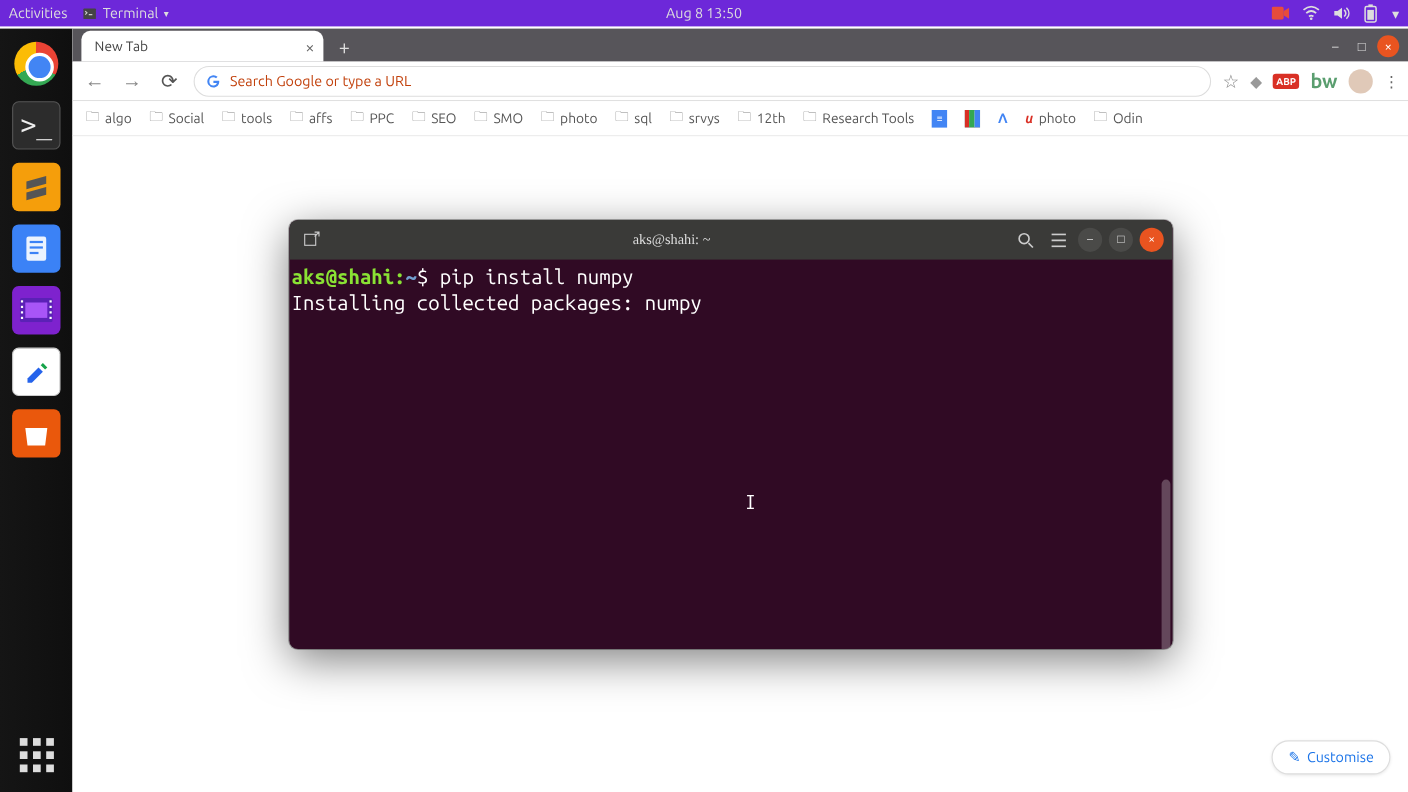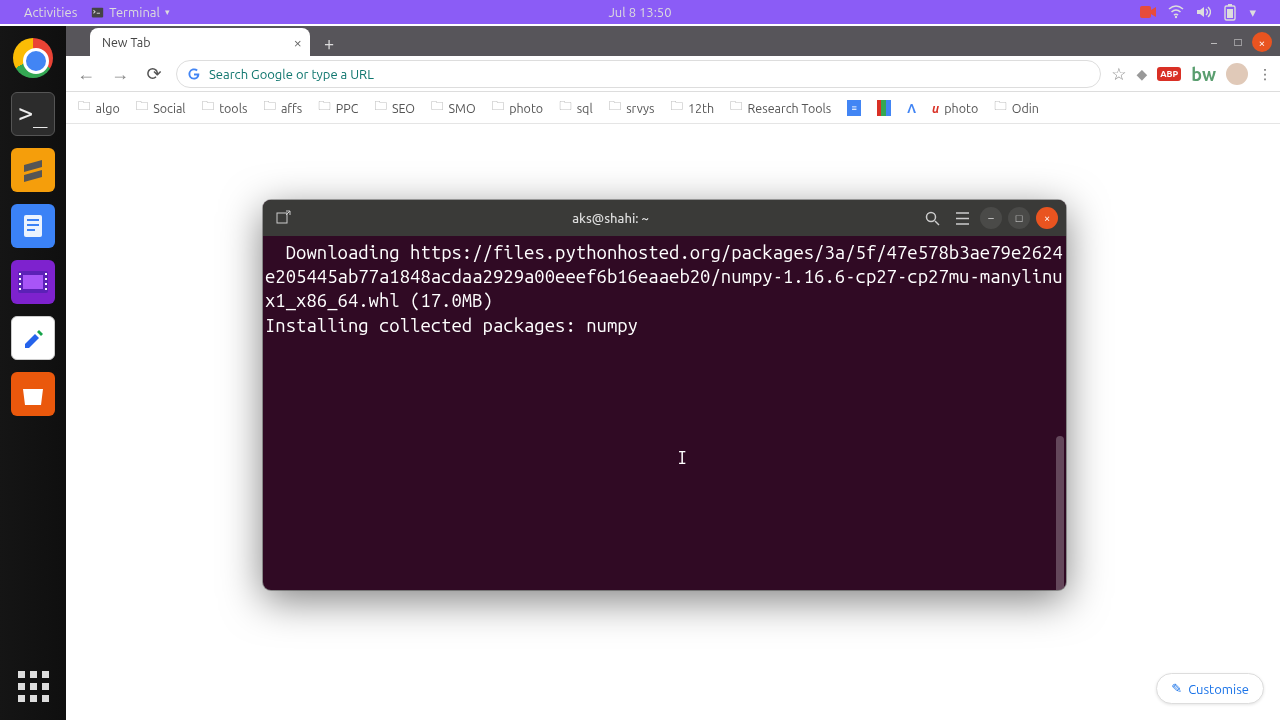--- a/index.html
+++ b/index.html
@@ -6,26 +6,26 @@
 body {
   width: 1280px; height: 720px;
   font-family: Ubuntu, "Segoe UI", sans-serif;
   background: #fff;
   overflow: hidden;
   position: relative;
 }
 
 .top-bar {
   height: 24px;
-  background: #8b5cf6;
+  background: #6d28d9;
   color: #ddd;
   display: flex;
   align-items: center;
   font-size: 13px;
-  padding: 0 24px;
+  padding: 0 8px;
 }
 .top-bar .left { display: flex; align-items: center; gap: 14px; }
 .top-bar .center { position: absolute; left: 50%; transform: translateX(-50%); }
 .top-bar .right { margin-left: auto; display: flex; align-items: center; gap: 12px; }
 .top-bar .menu-item { display: flex; align-items: center; gap: 5px; cursor: pointer; }
 .top-bar .menu-item .caret { font-size: 9px; }
 .tri-icon { width:13px; height:13px; display:inline-block; }
 
 
 .dock {
@@ -86,21 +86,21 @@
   height: calc(100% - 26px);
   background: #fff;
   display: flex;
   flex-direction: column;
 }
 .tab-strip {
   height: 30px;
   background: #57555a;
   display: flex;
   align-items: flex-end;
-  padding-left: 24px;
+  padding-left: 8px;
 }
 .tab {
   background: #fff;
   height: 28px;
   width: 220px;
   border-radius: 8px 8px 0 0;
   display: flex;
   align-items: center;
   padding: 0 8px 0 12px;
   font-size: 12.5px;
@@ -144,21 +144,21 @@
 .toolbar .nav-btn { width:24px;height:24px;display:flex;align-items:center;justify-content:center;color:#888;cursor:pointer;font-size:18px;}
 .omnibox {
   flex: 1;
   height: 28px;
   border: 1px solid #ddd;
   border-radius: 14px;
   display: flex;
   align-items: center;
   padding: 0 10px;
   gap: 8px;
-  color: #0f766e;
+  color: #c2410c;
   font-size: 13px;
 }
 .omnibox .gicon { width:14px;height:14px; }
 .ext-icons { display:flex; align-items:center; gap:10px; font-size:14px; }
 .ext-icons span { cursor:pointer; }
 .abp { background:#d93025;color:#fff;font-size:9px;font-weight:bold;padding:2px 3px;border-radius:3px;}
 .bw { color:#5a9e6f; font-weight:bold; font-size:18px;}
 .avatar { width:22px;height:22px;border-radius:50%;background:#e0c9b8; }
 
 .bookmarks-bar {
@@ -210,21 +210,21 @@
 .term-titlebar {
   height:36px;
   background:#3a3a38;
   display:flex;
   align-items:center;
   padding:0 8px;
   color:#ddd;
   font-size:13px;
 }
 .term-titlebar .tleft { width:30px; display:flex;align-items:center;}
-.term-titlebar .tcenter { flex:1; text-align:center; font-weight:500;}
+.term-titlebar .tcenter { flex:1; text-align:center; font-weight:500;font-family:Liberation Serif, serif;}
 .term-titlebar .tright { display:flex;align-items:center;gap:6px;}
 .term-titlebar .ticon {
   width:24px;height:24px;
   display:flex;align-items:center;justify-content:center;
   border-radius:4px;
   cursor:pointer;
 }
 .term-titlebar .tcircle {
   width:22px;height:22px;border-radius:50%;
   background:#4a4a48;
@@ -265,21 +265,21 @@
       <span class="tri-icon">
         <svg viewBox="0 0 16 16">
             <rect x="1" y="2" width="14" height="12" fill="#444" rx="1"></rect>
             <path d="M3 5l2 2-2 2M7 9h4" stroke="#ccc" stroke-width="1.3" fill="none"></path>
           </svg>
       </span>
       <span>Terminal</span>
       <span class="caret">▾</span>
     </span>
   </div>
-  <div class="center">Jul 8  13:50</div>
+  <div class="center">Aug 8  13:50</div>
   <div class="right">
     <span style="color:#e74c3c">
       <svg width="16" height="12" viewBox="0 0 16 12">
           <rect width="11" height="12" rx="2" fill="currentColor"></rect>
           <path d="M11 4l5-3v10l-5-3z" fill="currentColor"></path>
         </svg>
     </span>
     <span>
       <svg width="16" height="14" viewBox="0 0 16 14">
           <path d="M1 4 Q8 -2 15 4 M3.5 7 Q8 3 12.5 7 M6 10 Q8 8.5 10 10" stroke="#ddd" stroke-width="1.6" fill="none"></path>
@@ -501,18 +501,18 @@
         <svg width="15" height="13" viewBox="0 0 15 13">
             <path d="M1 1h13M1 6.5h13M1 12h13" stroke="#ccc" stroke-width="1.6"></path>
           </svg>
       </span>
       <span class="tcircle">–</span>
       <span class="tcircle">□</span>
       <span class="tcircle tclose-c">×</span>
     </div>
   </div>
   <div class="term-body">
-    <div class="line">  Downloading https://files.pythonhosted.org/packages/3a/5f/47e578b3ae79e2624e205445ab77a1848acdaa2929a00eeef6b16eaaeb20/numpy-1.16.6-cp27-cp27mu-manylinux1_x86_64.whl (17.0MB)</div>
+    <div class="line"><span class="prompt-user">aks@shahi</span><span class="prompt-user">:</span><span class="prompt-path">~</span><span class="prompt-dollar">$ </span><span class="cmd">pip install numpy</span></div>
     <div class="line">Installing collected packages: numpy</div>
     <span class="term-caret">I</span>
     <div class="term-scroll"></div>
   </div>
 </div>
 
 </body></html>

